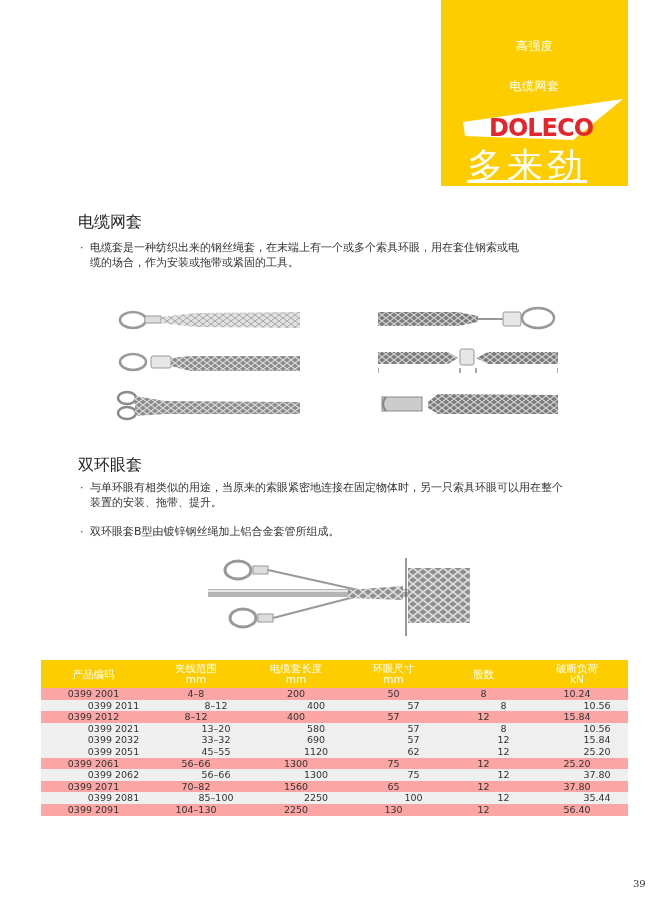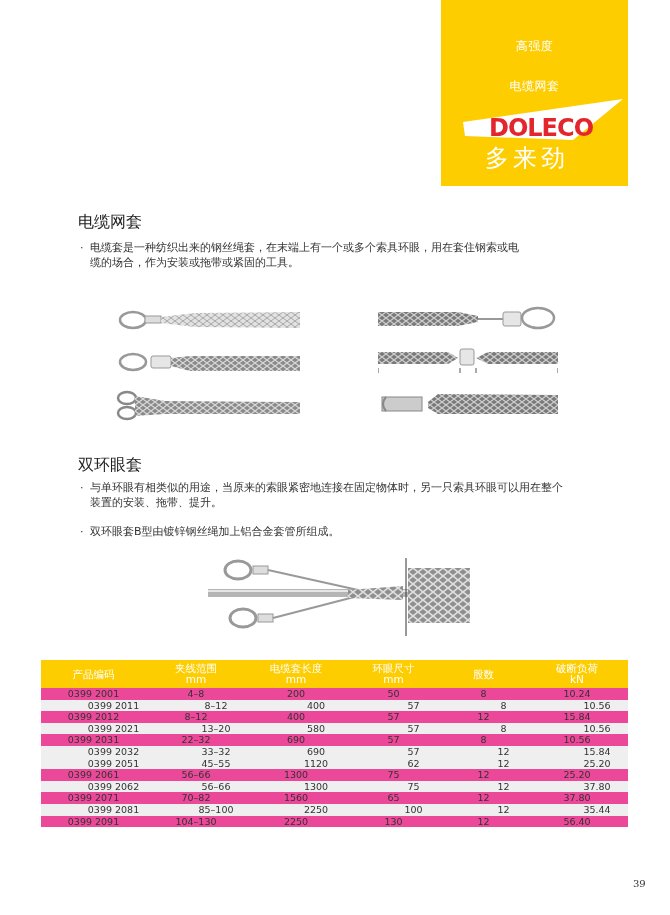--- a/index.html
+++ b/index.html
@@ -4,32 +4,32 @@
 <style>
   html, body { margin:0; padding:0; }
   body { width:670px; height:915px; background:#ffffff; position:relative; overflow:hidden;
          font-family:"DejaVu Sans","Liberation Sans",sans-serif; color:#333; }
   .brand-box { position:absolute; left:441px; top:0; width:187px; height:186px; background:#fdcd00; }
   .brand-line { position:absolute; left:0; width:187px; text-align:center; color:#fff; font-size:12px; letter-spacing:0.5px; }
   .logo-wrap { position:absolute; left:22px; top:96px; width:160px; height:44px; }
   .logo-wedge { position:absolute; left:0; top:0; }
   .logo-text { position:absolute; left:14px; top:18px; font-family:"DejaVu Sans",sans-serif; font-weight:bold;
                font-size:24px; color:#e3262d; letter-spacing:-1px; font-style:normal;margin-left:12px; }
-  .brand-cn { position:absolute; left:0; top:142px; width:172px; text-align:center; color:#fff; font-size:24px; letter-spacing:4px; }
+  .brand-cn { position:absolute; left:0; top:142px; width:172px; text-align:center; color:#fff; font-size:36px; letter-spacing:4px;text-decoration:underline; }
 
   .section-title { position:absolute; left:78px; font-size:16px; color:#222; }
   .para { position:absolute; left:80px; font-size:11px; color:#333; line-height:15px; width:470px; }
   .para .dot { display:inline-block; width:10px; }
   .para .cont { padding-left:10px; display:block; }
 
   .photo { position:absolute; }
   .data-table { position:absolute; left:41px; top:660px; width:587px; border-collapse:collapse; font-size:9.5px; }
   .data-table th { background:#fdcd00; color:#fff; font-weight:normal; height:28px; line-height:11px; padding:0; font-size:10.5px; text-align:center; }
   .data-table td { height:11.6px; line-height:11.6px; padding:0; text-align:center; color:#333; }
-  .data-table tr.odd td { background:#ec4899; }
+  .data-table tr.odd td { background:#fca5a5; }
   .data-table tr.even td { background:#efefef;padding-left:40px; }
   .page-num { position:absolute; left:633px; top:878px; font-family:"DejaVu Serif",serif; font-size:10px; color:#333; }
 </style>
 </head>
 <body>
 
 <div class="brand-box">
   <div class="brand-line" style="top:38px">高强度</div>
   <div class="brand-line" style="top:78px">电缆网套</div>
   <div class="logo-wrap">
@@ -164,28 +164,20 @@
         <td>15.84</td>
       </tr>
     <tr class="even">
         <td>0399 2021</td>
         <td>13–20</td>
         <td>580</td>
         <td>57</td>
         <td>8</td>
         <td>10.56</td>
       </tr>
-    <tr class="odd">
-        <td>0399 2031</td>
-        <td>22–32</td>
-        <td>690</td>
-        <td>57</td>
-        <td>8</td>
-        <td>10.56</td>
-      </tr>
     <tr class="even">
         <td>0399 2032</td>
         <td>33–32</td>
         <td>690</td>
         <td>57</td>
         <td>12</td>
         <td>15.84</td>
       </tr>
     <tr class="even">
         <td>0399 2051</td>

